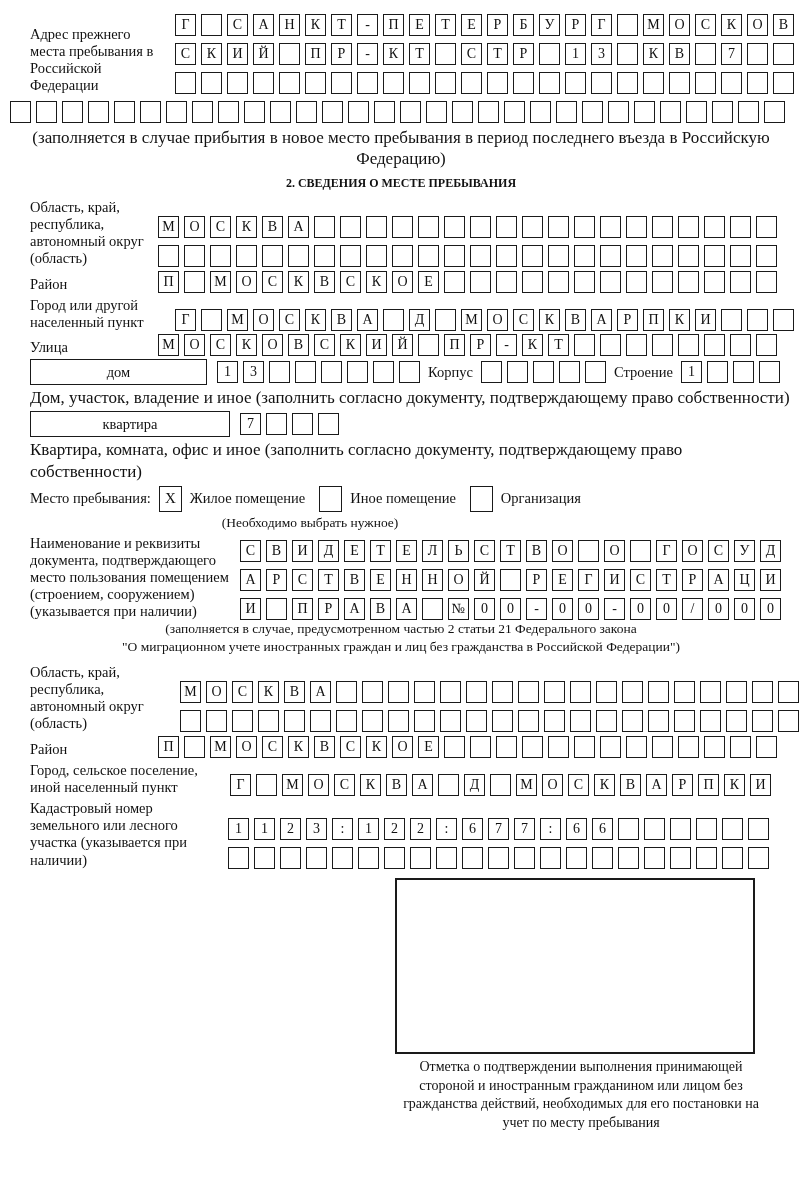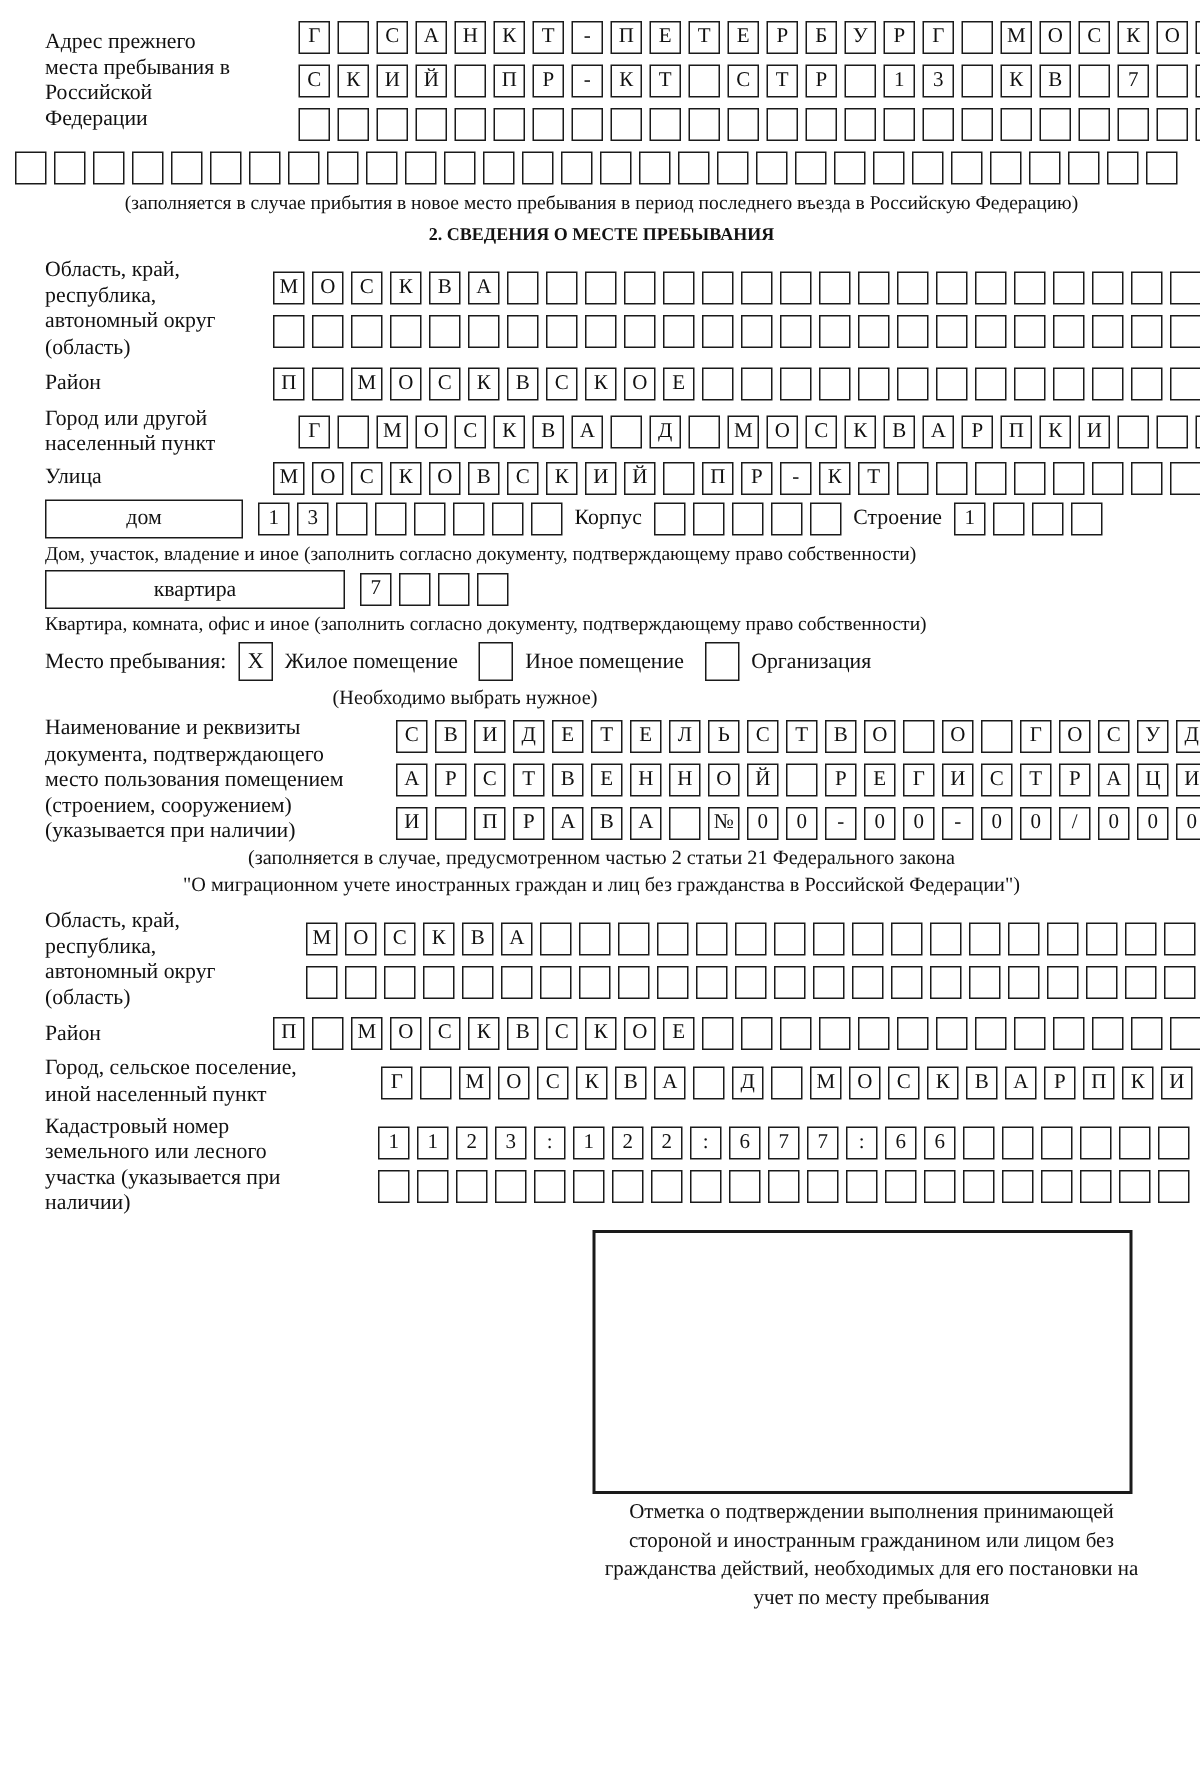--- a/index.html
+++ b/index.html
@@ -3,41 +3,41 @@
 <meta charset="utf-8">
 <style>
   html,body{margin:0;padding:0;background:#fff;}
   .page{
     width:800px;height:1180px;box-sizing:border-box;
     padding:14px 8px 0 10px;
     font-family:"Liberation Serif","DejaVu Serif",serif;
     color:#111;background:#fff;overflow:hidden;
   }
   .header-note{text-align:right;padding-right:48px;font-size:15px;margin-bottom:22px;}
-  .formrow{display:flex;align-items:center;gap:24px;}
+  .formrow{display:flex;align-items:flex-end;}
   .rowlabel{flex-shrink:0;font-size:14.5px;line-height:1.18;margin-left:20px;margin-right:10px;}
   .w135{width:135px;} .w118{width:118px;} .w140{width:140px;} .w190{width:190px;} .w188{width:188px;} .w200{width:200px;}
   .rowstack{display:flex;flex-direction:column;gap:7px;}
   .cellrow{display:flex;gap:5px;}
   .cell{
     box-sizing:border-box;width:21px;height:22px;border:1.7px solid #1a1a1a;
     display:inline-flex;align-items:center;justify-content:center;
     font-size:14px;line-height:1;flex-shrink:0;background:#fff;
   }
-  .note{font-size:13px;line-height:1.25;}
+  .note{font-size:17px;line-height:1.25;}
   .note.center{text-align:center;margin-top:4px;}
   .note.left{margin-left:20px;margin-top:2px;}
   .section-title{text-align:center;font-weight:bold;font-size:12px;margin-top:6px;margin-bottom:8px;}
   .mt4{margin-top:4px;} .mt3{margin-top:3px;font-family:Liberation Serif, serif;} .mt7{margin-top:7px;} .mt8{margin-top:8px;}
   .inline-row{display:flex;align-items:center;margin-left:20px;margin-top:3px;}
   .widebox{
     box-sizing:border-box;height:26px;border:1.8px solid #1a1a1a;
     display:flex;align-items:center;justify-content:center;font-size:14.5px;margin-right:10px;flex-shrink:0;
   }
-  .wb165{width:132px;} .wb200{width:200px;}
+  .wb165{width:177px;} .wb200{width:200px;}
   .midlabel{font-size:14.5px;margin:0 8px;}
   .checkbox{
     box-sizing:border-box;width:23px;height:26px;border:1.8px solid #1a1a1a;
     display:inline-flex;align-items:center;justify-content:center;font-size:15px;flex-shrink:0;
   }
   .stay-row{display:flex;align-items:center;margin-left:20px;margin-top:4px;font-size:14.5px;}
   .stay-row .opt-label{margin:0 14px 0 8px;}
   .choose-note{width:600px;text-align:center;font-size:13.5px;margin-top:3px;}
   .center-title{text-align:center;font-weight:bold;font-size:15.5px;margin-top:9px;margin-bottom:6px;}
   .center-note{text-align:center;font-size:13.5px;line-height:1.3;}

